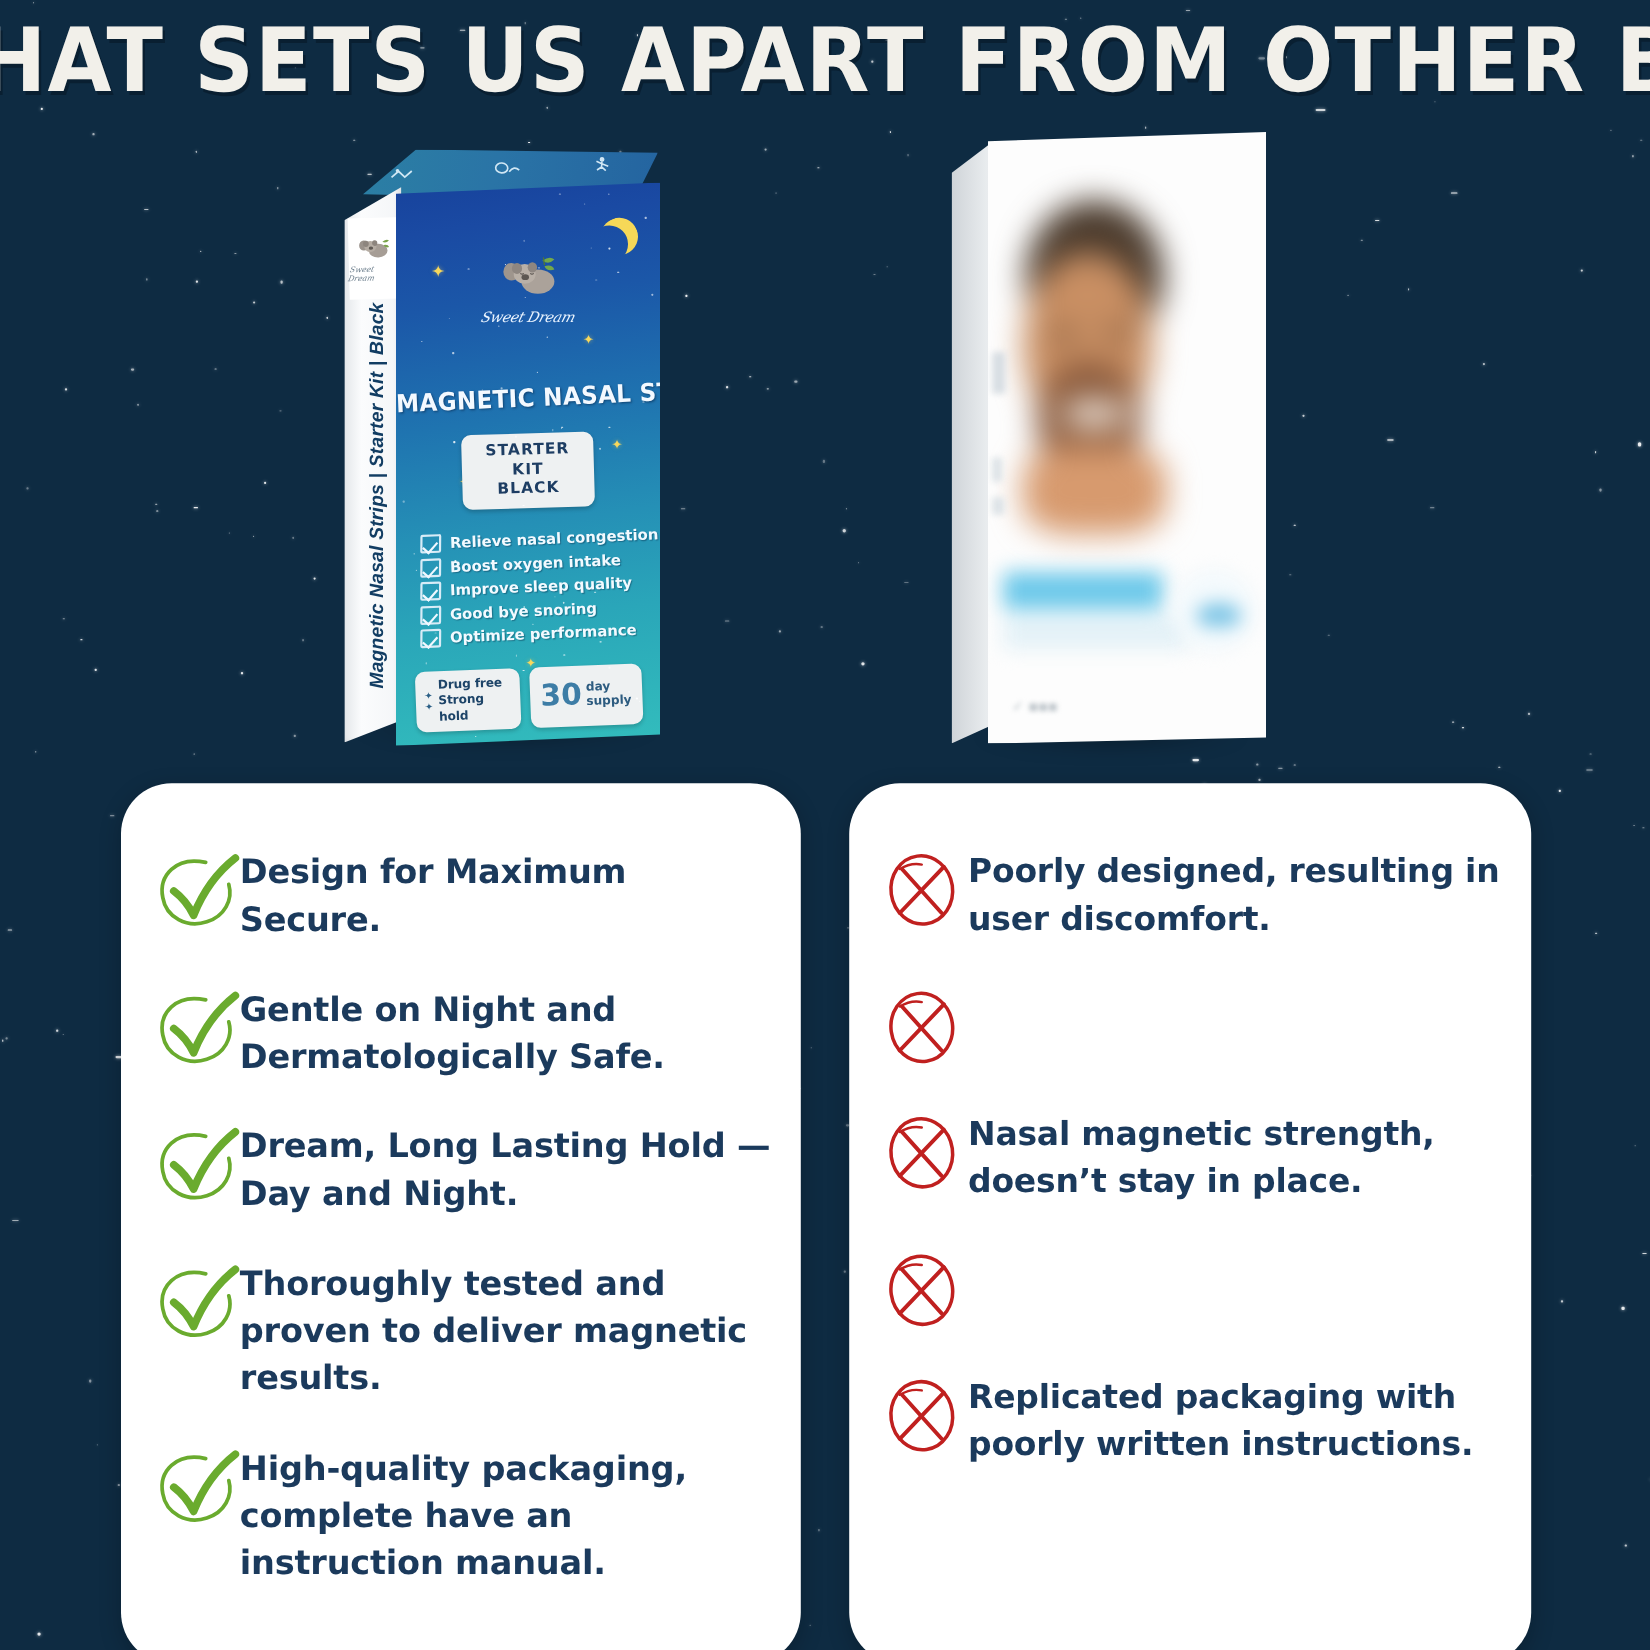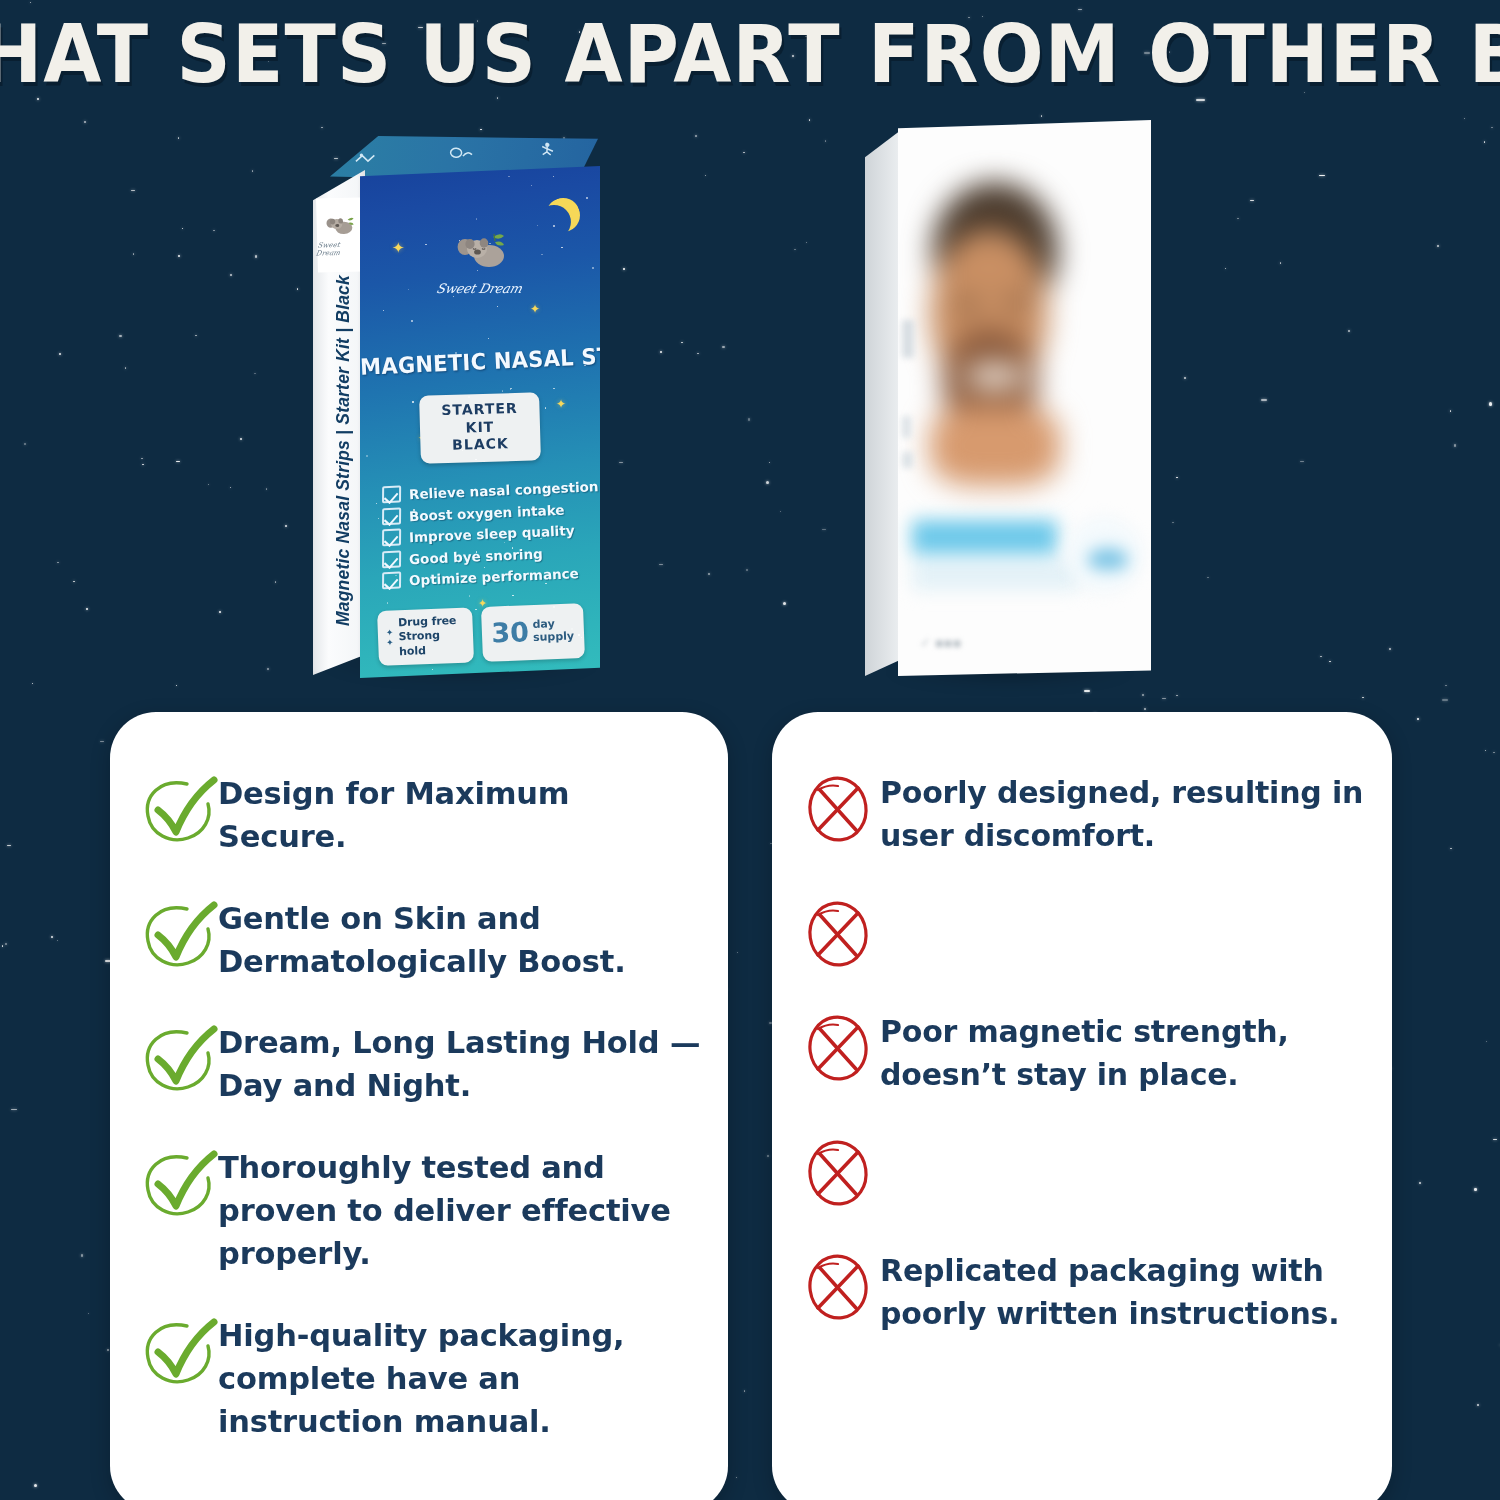--- a/index.html
+++ b/index.html
@@ -793,41 +793,41 @@
       <div class="rtxt">Design for Maximum Secure.</div>
     </div>
 
     <div class="row">
       <div class="mark">
         <svg width="78" height="74" viewBox="0 0 78 74">
           <path d="M47 10 C20 4, 4 22, 8 42 C11 60, 30 70, 48 64 C64 59, 72 44, 68 30" stroke="#6aab2e" stroke-width="3.4" fill="none" stroke-linecap="round"></path>
           <path d="M18 36 C26 42, 32 50, 36 58 C44 38, 56 20, 74 6" stroke="#6aab2e" stroke-width="7" fill="none" stroke-linecap="round" stroke-linejoin="round"></path>
         </svg>
       </div>
-      <div class="rtxt">Gentle on Skin and Dermatologically Boost.</div>
+      <div class="rtxt">Gentle on Night and Dermatologically Safe.</div>
     </div>
 
     <div class="row">
       <div class="mark">
         <svg width="78" height="74" viewBox="0 0 78 74">
           <path d="M47 10 C20 4, 4 22, 8 42 C11 60, 30 70, 48 64 C64 59, 72 44, 68 30" stroke="#6aab2e" stroke-width="3.4" fill="none" stroke-linecap="round"></path>
           <path d="M18 36 C26 42, 32 50, 36 58 C44 38, 56 20, 74 6" stroke="#6aab2e" stroke-width="7" fill="none" stroke-linecap="round" stroke-linejoin="round"></path>
         </svg>
       </div>
       <div class="rtxt">Dream, Long Lasting Hold —Day and Night.</div>
     </div>
 
     <div class="row">
       <div class="mark">
         <svg width="78" height="74" viewBox="0 0 78 74">
           <path d="M47 10 C20 4, 4 22, 8 42 C11 60, 30 70, 48 64 C64 59, 72 44, 68 30" stroke="#6aab2e" stroke-width="3.4" fill="none" stroke-linecap="round"></path>
           <path d="M18 36 C26 42, 32 50, 36 58 C44 38, 56 20, 74 6" stroke="#6aab2e" stroke-width="7" fill="none" stroke-linecap="round" stroke-linejoin="round"></path>
         </svg>
       </div>
-      <div class="rtxt">Thoroughly tested and proven to deliver effective properly.</div>
+      <div class="rtxt">Thoroughly tested and proven to deliver magnetic results.</div>
     </div>
 
     <div class="row">
       <div class="mark">
         <svg width="78" height="74" viewBox="0 0 78 74">
           <path d="M47 10 C20 4, 4 22, 8 42 C11 60, 30 70, 48 64 C64 59, 72 44, 68 30" stroke="#6aab2e" stroke-width="3.4" fill="none" stroke-linecap="round"></path>
           <path d="M18 36 C26 42, 32 50, 36 58 C44 38, 56 20, 74 6" stroke="#6aab2e" stroke-width="7" fill="none" stroke-linecap="round" stroke-linejoin="round"></path>
         </svg>
       </div>
       <div class="rtxt">High-quality packaging, complete have an instruction manual.</div>
@@ -862,21 +862,21 @@
 
     <div class="row">
       <div class="mark">
         <svg width="78" height="74" viewBox="0 0 78 74">
           <ellipse cx="36" cy="37" rx="28" ry="31" stroke="#c0201f" stroke-width="3.2" fill="none" transform="rotate(-8 36 37)"></ellipse>
           <path d="M16 18 Q26 12, 36 14" stroke="#c0201f" stroke-width="2.2" fill="none" stroke-linecap="round"></path>
           <path d="M18 18 L54 58" stroke="#c0201f" stroke-width="3.6" fill="none" stroke-linecap="round"></path>
           <path d="M56 16 L16 58" stroke="#c0201f" stroke-width="3.6" fill="none" stroke-linecap="round"></path>
         </svg>
       </div>
-      <div class="rtxt">Poor magnetic strength, doesn’t stay in place.</div>
+      <div class="rtxt">Nasal magnetic strength, doesn’t stay in place.</div>
     </div>
 
     <div class="row">
       <div class="mark">
         <svg width="78" height="74" viewBox="0 0 78 74">
           <ellipse cx="36" cy="37" rx="28" ry="31" stroke="#c0201f" stroke-width="3.2" fill="none" transform="rotate(-8 36 37)"></ellipse>
           <path d="M16 18 Q26 12, 36 14" stroke="#c0201f" stroke-width="2.2" fill="none" stroke-linecap="round"></path>
           <path d="M18 18 L54 58" stroke="#c0201f" stroke-width="3.6" fill="none" stroke-linecap="round"></path>
           <path d="M56 16 L16 58" stroke="#c0201f" stroke-width="3.6" fill="none" stroke-linecap="round"></path>
         </svg>

